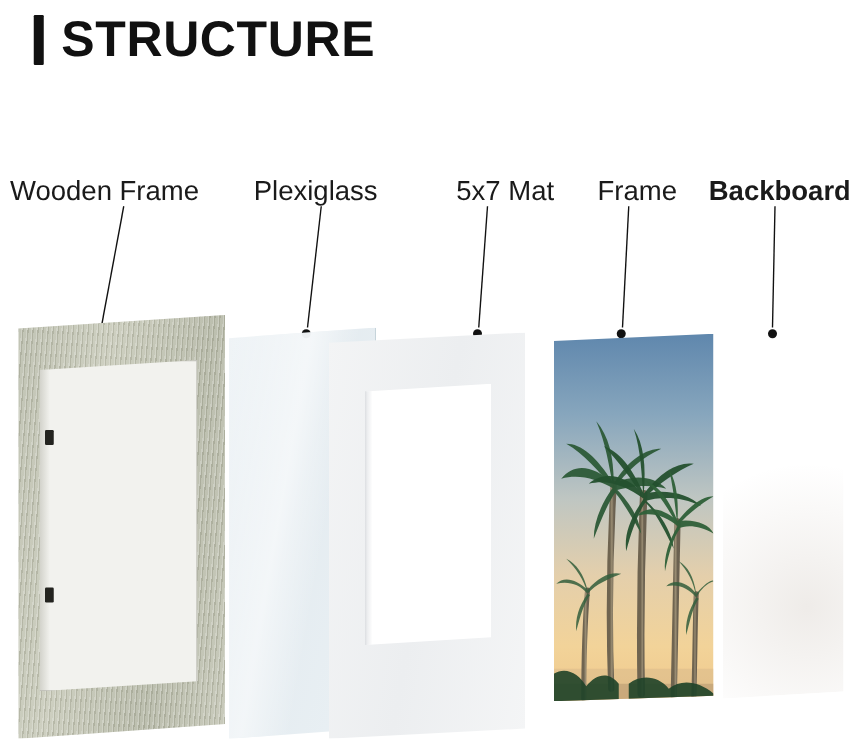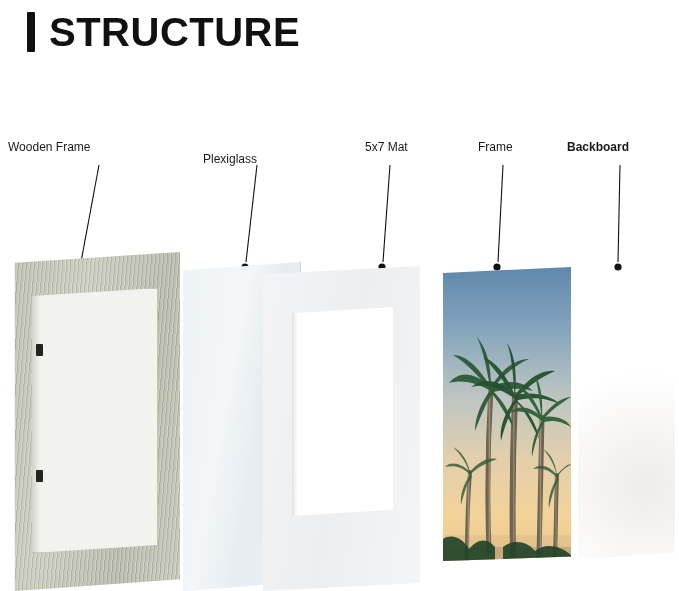--- a/index.html
+++ b/index.html
@@ -41,21 +41,21 @@
     font-weight: bold;
     letter-spacing: 0.5px;
     color: #111111;
     line-height: 40px;
     font-family: "Liberation Sans", sans-serif;
   }
 
   
   .label {
     position: absolute;
-    font-size: 12px;
+    font-size: 22px;
     color: #1a1a1a;
     white-space: nowrap;
     font-family: "Liberation Sans", sans-serif;
   }
 
   
   #leaders {
     position: absolute;
     left: 0;
     top: 0;
@@ -198,21 +198,21 @@
 <body>
 
 <div id="root">
 
   <div class="title-row">
     <div class="title-bar"></div>
     <div class="title-text">STRUCTURE</div>
   </div>
 
   <div class="label" style="left:8px; top:140px;">Wooden Frame</div>
-  <div class="label" style="left:203px; top:152px;">Plexiglass</div>
+  <div class="label" style="left:203px; top:140px;">Plexiglass</div>
   <div class="label" style="left:365px; top:140px;">5x7 Mat</div>
   <div class="label" style="left:478px; top:140px;">Frame</div>
   <div class="label" style="left:567px; top:140px;font-weight:bold;">Backboard</div>
 
   <svg id="leaders">
     <line x1="99" y1="165" x2="81" y2="262" stroke="#111111" stroke-width="1.1"></line>
     <circle cx="80" cy="267" r="3.6" fill="#111111"></circle>
 
     <line x1="257" y1="165" x2="246" y2="262" stroke="#111111" stroke-width="1.1"></line>
     <circle cx="245" cy="267" r="3.6" fill="#111111"></circle>

